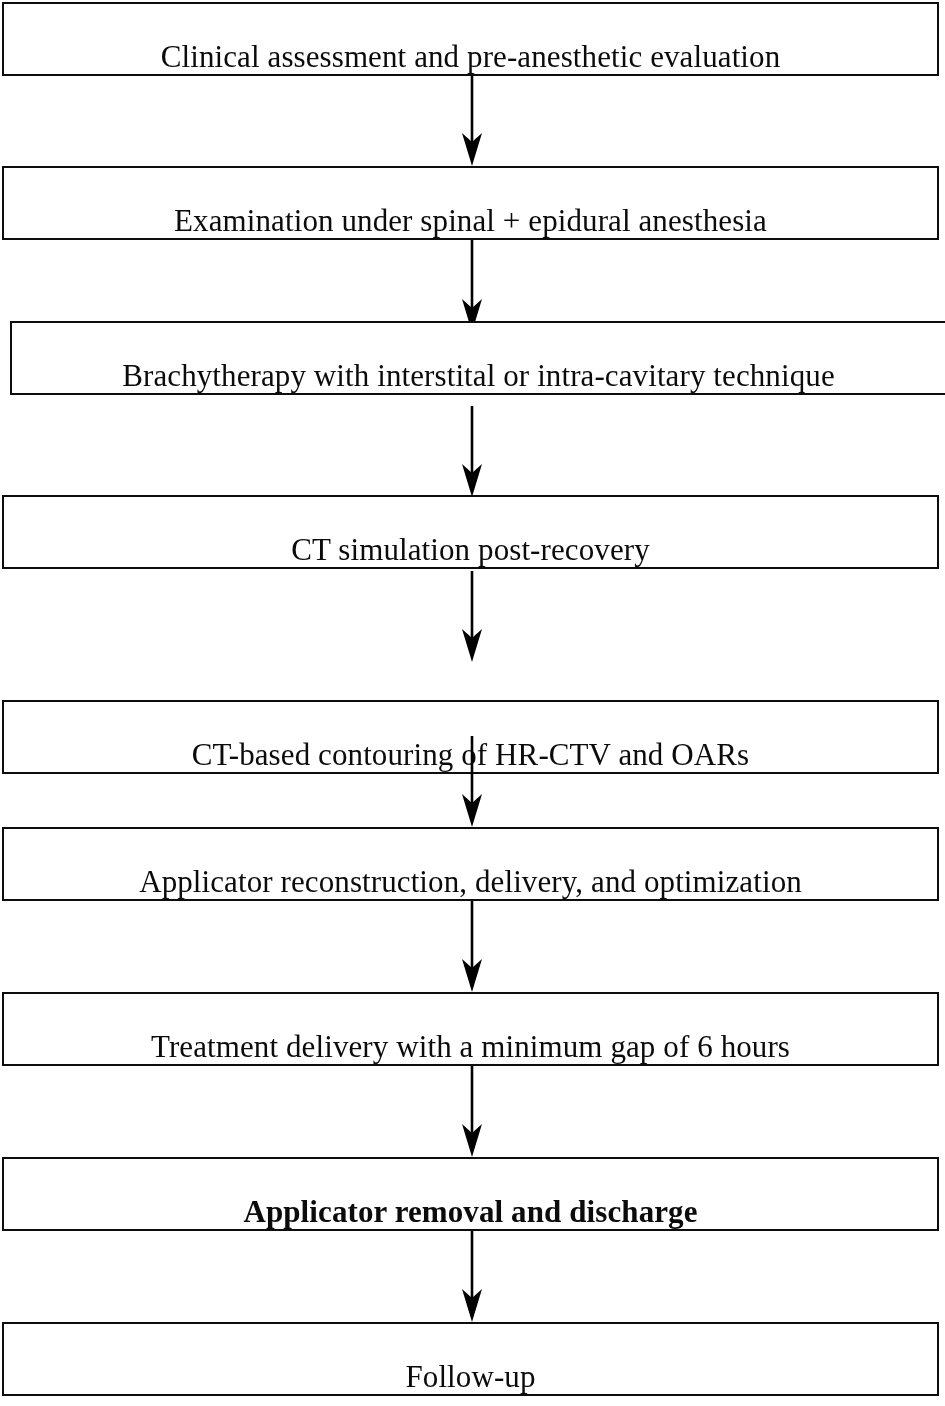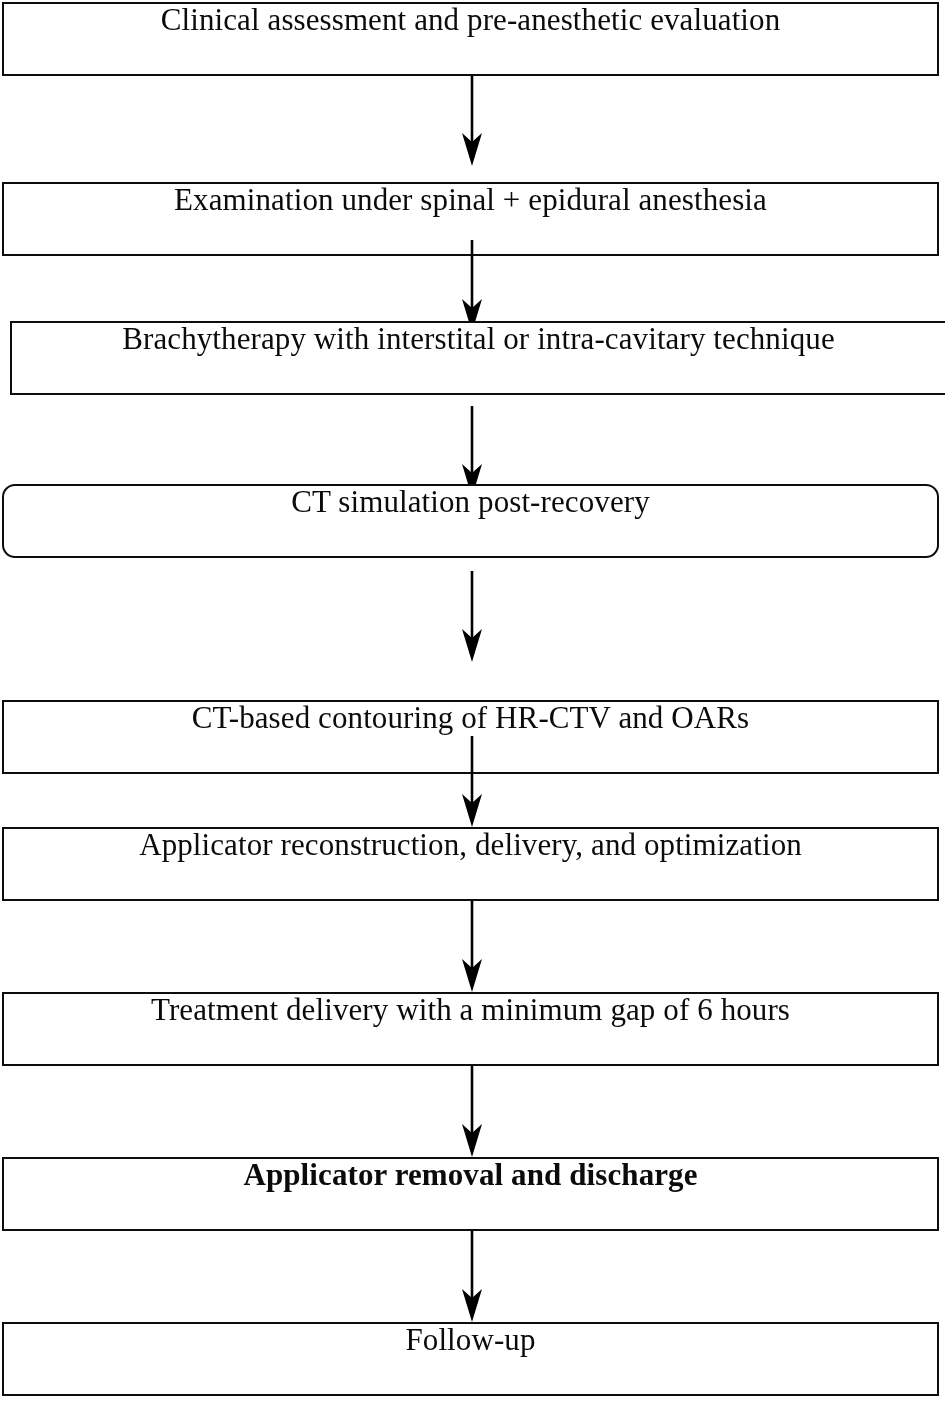--- a/index.html
+++ b/index.html
@@ -21,21 +21,21 @@
   }
   .step {
     position: absolute;
     left: 2px;
     width: 937px;
     height: 74px;
     box-sizing: border-box;
     border: 2.5px solid #0d0d0d;
     background: #ffffff;
     display: flex;
-    align-items: flex-start;
+    align-items: flex-end;
     justify-content: center;
   }
   .step-label {
     font-size: 31px;
     line-height: 1.05;
     color: #0b0b0b;
     letter-spacing: 0.1px;
     white-space: nowrap;
     text-align: center;
   }
@@ -44,23 +44,23 @@
     left: 0;
     width: 945px;
     pointer-events: none;
   }
   .connector svg {
     display: block;
     overflow: visible;
   }
   
   .step.s0 { top: 2px; }
-  .step.s1 { top: 182px; }
+  .step.s1 { top: 166px; }
   .step.s2 { top: 321px; margin-left: 8px; }
-  .step.s3 { top: 484px; border-radius: 13px; }
+  .step.s3 { top: 495px; }
   .step.s4 { top: 662px; margin-top: 38px; }
   .step.s5 { top: 827px; }
   .step.s6 { top: 992px; }
   .step.s7 { top: 1157px; font-weight: bold; }
   .step.s8 { top: 1322px; }
 
   .connector.c0 { top: 76px; }
   .connector.c1 { top: 240px; }
   .connector.c2 { top: 406px; }
   .connector.c3 { top: 571px; }

